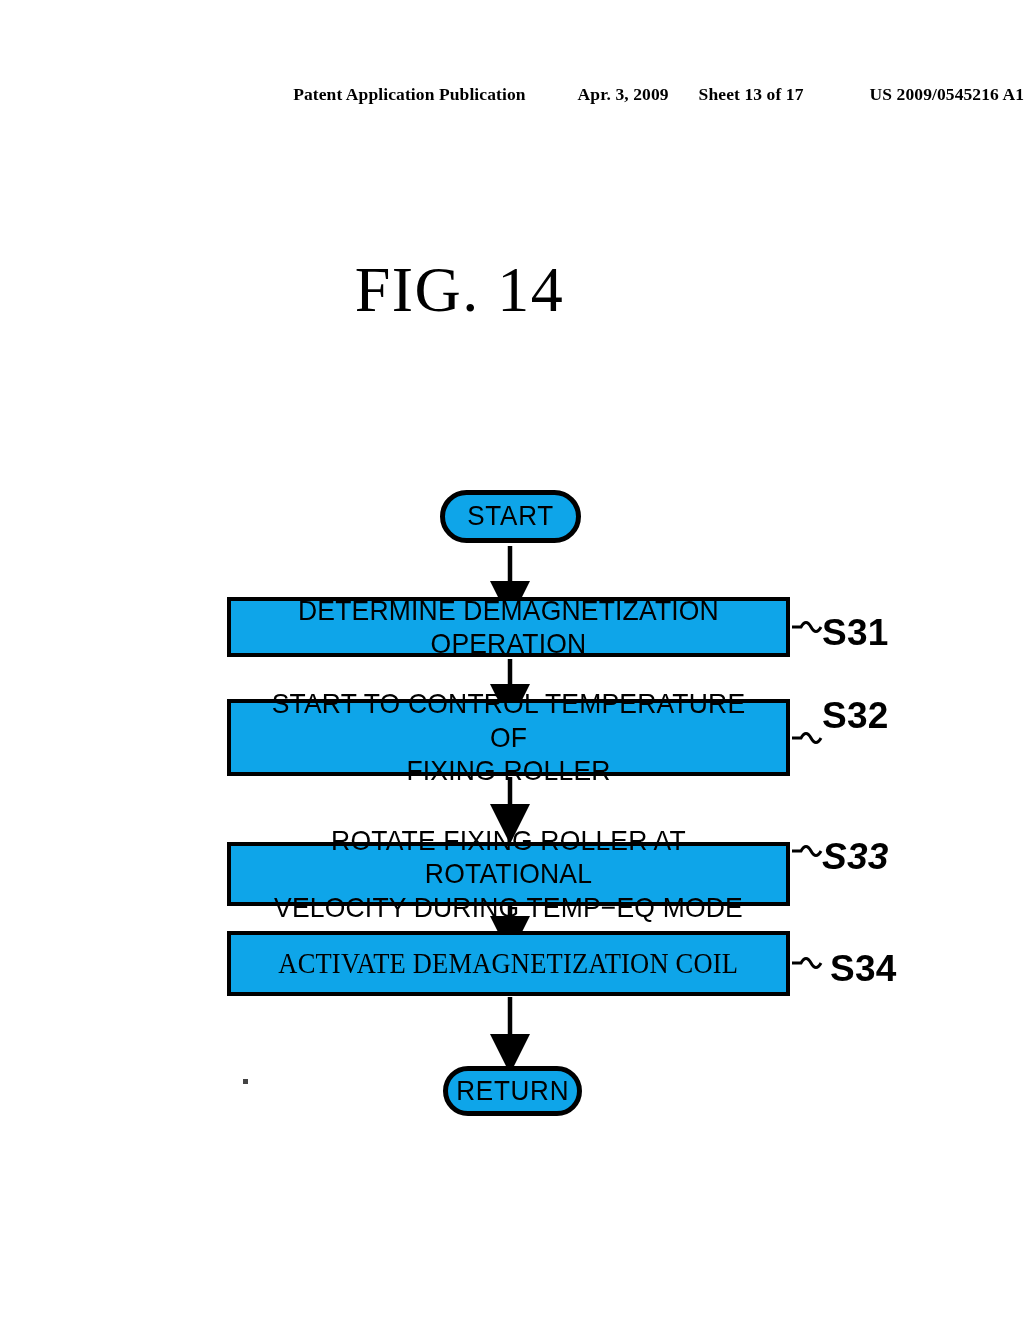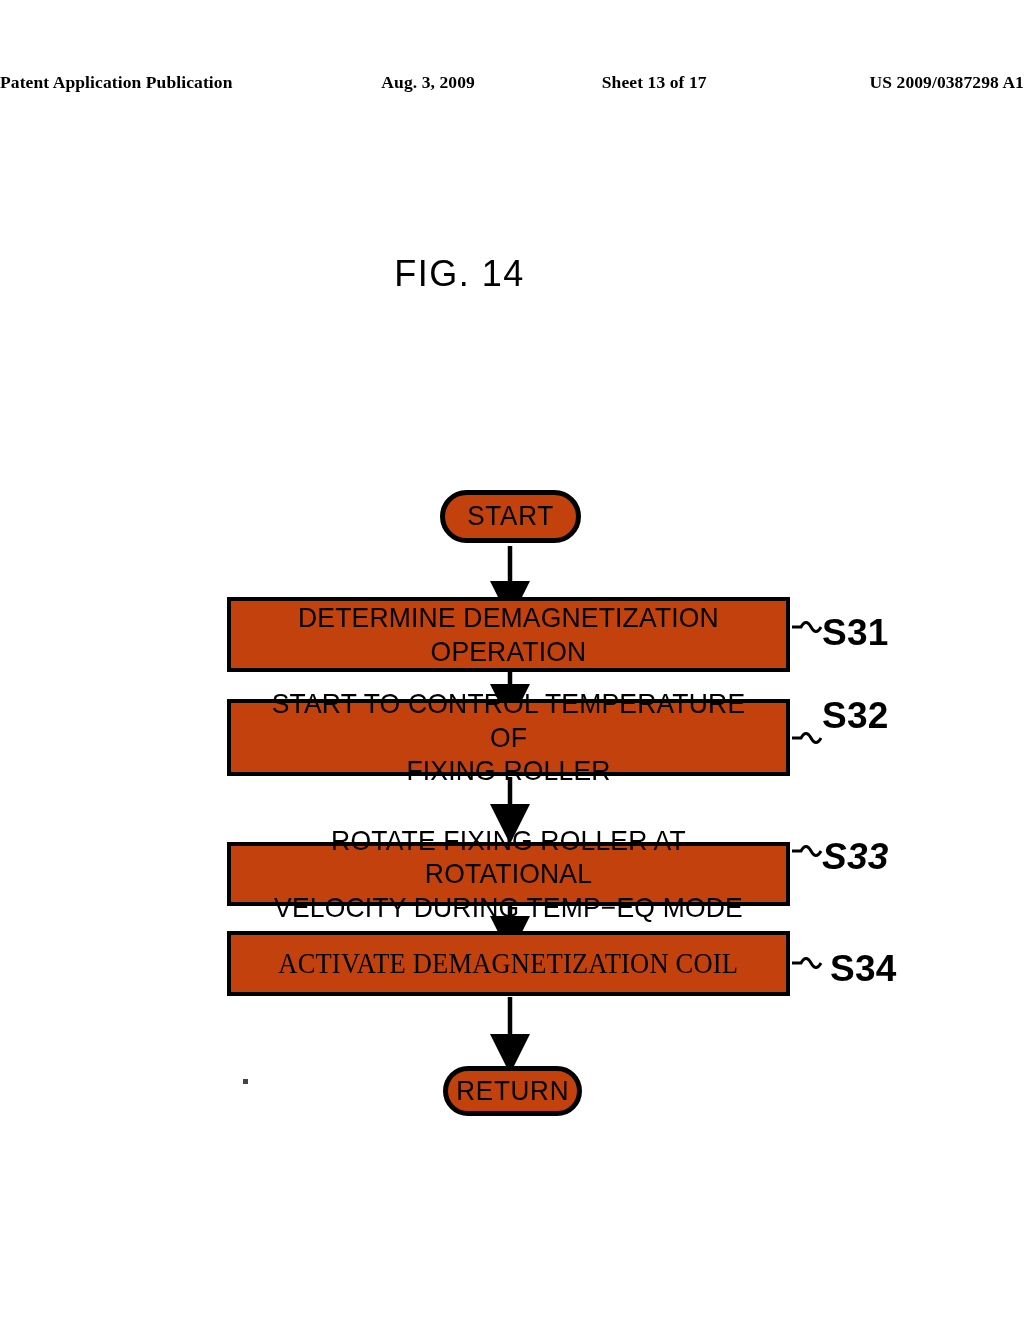--- a/index.html
+++ b/index.html
@@ -14,47 +14,48 @@
     position: relative;
     font-family: "Liberation Sans", sans-serif;
     color: #000000;
     overflow: hidden;
   }
 
   
   .page-header {
     position: absolute;
     left: 0;
-    top: 72px;
+    top: 84px;
     width: 1024px;
     height: 26px;
     display: flex;
     flex-direction: row;
     align-items: baseline;
-    justify-content: space-between;
+    justify-content: flex-end;
     font-family: "Liberation Serif", serif;
     font-weight: bold;
     font-size: 17.5px;
     letter-spacing: 0.1px;
     white-space: nowrap;
+    gap: 8px;
   }
   .hdr-pub      { margin-right: 44px; }
   .hdr-date     { margin-right: 22px; }
   .hdr-sheet    { margin-right: 58px; }
   .hdr-patno    { }
 
   
   .fig-title {
     position: absolute;
     left: 0;
     top: 253px;
     width: 919px;
     text-align: center;
-    font-family: Liberation Sans, sans-serif;
-    font-size: 36px;
+    font-family: Liberation Serif, serif;
+    font-size: 64px;
     font-weight: 400;
     letter-spacing: 1.5px;
   }
 
   
   #flow-canvas {
     position: absolute;
     left: 0;
     top: 0;
     width: 1024px;
@@ -63,21 +64,21 @@
   }
 
   
   .node {
     position: absolute;
     box-sizing: border-box;
     display: flex;
     align-items: center;
     justify-content: center;
     text-align: center;
-    background: #c2410c;
+    background: #0ea5e9;
     border: 4px solid #000000;
     font-family: "Liberation Sans", sans-serif;
     font-weight: 400;
     color: #000;
   }
   .node-text {
     display: block;
     line-height: 1.17;
     transform: scaleX(0.93);
     white-space: pre-line;
@@ -90,21 +91,21 @@
     letter-spacing: 0.8px;
   }
   .process {
     border-width: 4px;
     font-size: 28.5px;
     letter-spacing: 0.2px;
   }
 
   
   #node-start  { left: 440px; top: 490px;  width: 141px; height: 53px; }
-  #node-s31    { left: 227px; top: 597px;  width: 563px; height: 75px; }
+  #node-s31    { left: 227px; top: 597px;  width: 563px; height: 60px; }
   #node-s32    { left: 227px; top: 699px;  width: 563px; height: 77px; }
   #node-s33    { left: 227px; top: 842px;  width: 563px; height: 64px; }
   #node-s34    { left: 227px; top: 931px;  width: 563px; height: 65px; font-family: Liberation Serif, serif; }
   #node-return { left: 443px; top: 1066px; width: 139px; height: 50px; }
 
   
   .step-label {
     position: absolute;
     font-family: "Liberation Sans", sans-serif;
     font-weight: bold;
@@ -126,23 +127,23 @@
     width: 5px;
     height: 5px;
     background: #444;
   }
 </style>
 </head>
 <body>
 
 <div class="page-header">
   <span class="hdr-pub">Patent Application Publication</span>
-  <span class="hdr-date">Aug. 3, 2009</span>
+  <span class="hdr-date">Apr. 3, 2009</span>
   <span class="hdr-sheet">Sheet 13 of 17</span>
-  <span class="hdr-patno">US 2009/0387298 A1</span>
+  <span class="hdr-patno">US 2009/0545216 A1</span>
 </div>
 
 <div class="fig-title">FIG. 14</div>
 
 <svg id="flow-canvas" viewBox="0 0 1024 1320" xmlns="http://www.w3.org/2000/svg">
   <defs>
     <marker id="arrowhead" markerWidth="10" markerHeight="9" refX="1" refY="4.5" orient="auto" markerUnits="strokeWidth">
       <polygon points="0,0 0,9 9,4.5" fill="#000000"></polygon>
     </marker>
   </defs>

